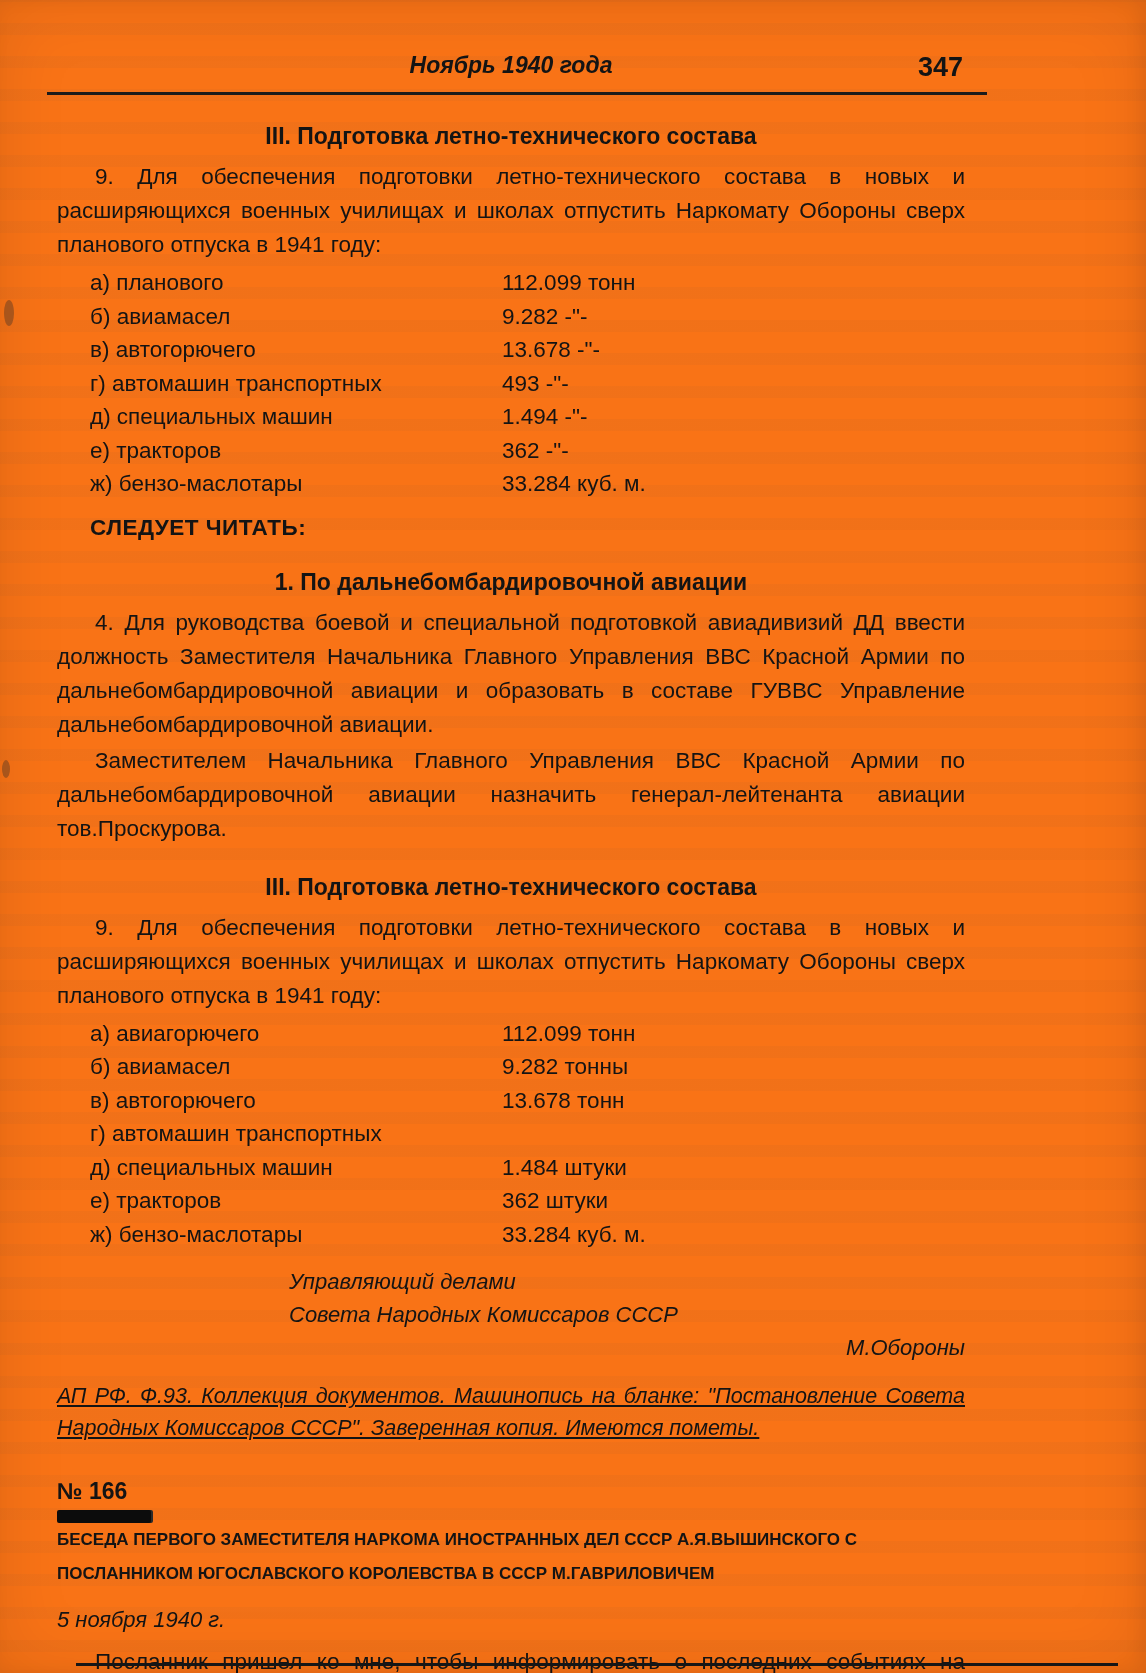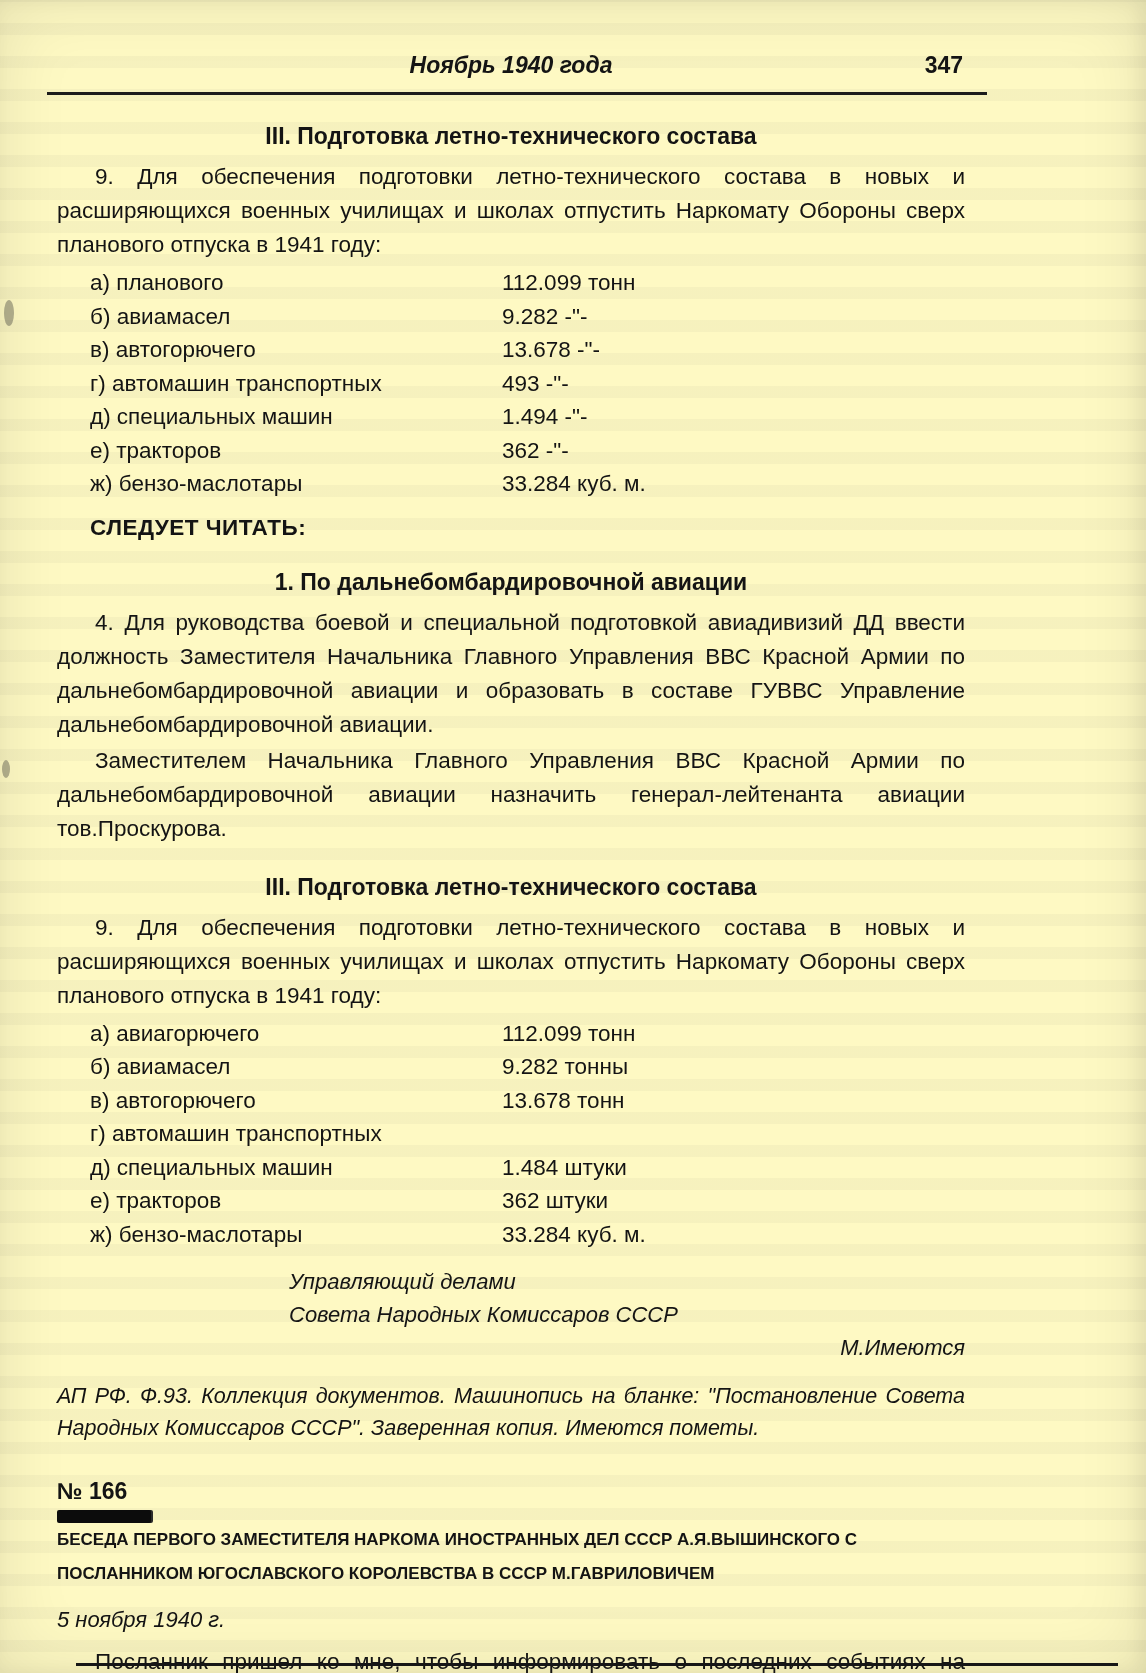--- a/index.html
+++ b/index.html
@@ -1,20 +1,20 @@
 <!DOCTYPE html>
 <html><head>
 <meta charset="utf-8">
 <style>
   html,body{margin:0;padding:0;background:#6b6b6b;}
   .page{
     position:relative;
     width:1146px;height:1673px;
     margin:0 auto;
-    background:#fef9c3;
+    background:#f97316;
     font-family:"Liberation Sans", sans-serif;
     color:#141414;
     overflow:hidden;
     box-shadow: inset 0 0 70px rgba(0,0,0,0.10), inset -6px 0 18px rgba(0,0,0,0.06);
   }
   
   .page::before{
     content:"";
     position:absolute;inset:0;
     background:
@@ -27,21 +27,21 @@
     position:absolute;
     left:57px;top:52px;width:908px;
   }
   .page-header{position:relative;height:34px;}
   .page-header .title{
     display:block;text-align:center;
     font-weight:bold;font-style:italic;font-size:23px;
   }
   .page-header .pageno{
     position:absolute;right:2px;top:0;
-    font-weight:bold;font-size:23px;margin-left:16px;
+    font-weight:bold;font-size:27px;margin-left:16px;
   }
   .header-rule{
     height:3px;background:#1b1b1b;
     margin:6px -22px 0 -10px;
   }
   .heading{
     font-weight:bold;font-size:23px;
     text-align:center;
     margin:28px 0 10px 0;
   }
@@ -56,21 +56,21 @@
   .list-value{flex:1;}
   .caps-line{
     font-size:22.5px;margin:14px 0 0 33px;letter-spacing:0.5px;font-weight:bold;
   }
   .sig{font-style:italic;font-size:22px;line-height:33px;margin-top:14px;}
   .sig-line1{margin-left:232px;}
   .sig-line2{margin-left:232px;display:flex;flex-direction:column;}
   .sig-name{margin-left:auto;}
   .source{
     font-style:italic;font-size:21.5px;line-height:32px;
-    text-align:justify;margin-top:16px;
+    text-align:justify;margin-top:16px;text-decoration:underline;
   }
   .doc-number{font-weight:bold;font-size:23px;margin-top:34px;}
   .redact-mark{
     width:94px;height:13px;background:#0c0c0c;
     border-radius:2px;margin-top:5px;
     box-shadow:2px 0 0 #2a2a2a;
   }
   .doc-title{
     font-weight:bold;font-size:17px;line-height:34px;
   }
@@ -171,21 +171,21 @@
       <div class="list-row">
         <span class="list-label">ж) бензо-маслотары</span>
         <span class="list-value">33.284 куб. м.</span>
       </div>
     </div>
 
     <div class="sig">
       <div class="sig-line1">Управляющий делами</div>
       <div class="sig-line2">
         <span>Совета Народных Комиссаров СССР</span>
-        <span class="sig-name">М.Имеются</span>
+        <span class="sig-name">М.Обороны</span>
       </div>
     </div>
 
     <p class="source">АП РФ. Ф.93. Коллекция документов. Машинопись на бланке: "Постановление Совета Народных Комиссаров СССР". Заверенная копия. Имеются пометы.</p>
 
     <div class="doc-number">№ 166</div>
     <div class="redact-mark"></div>
 
     <div class="doc-title">БЕСЕДА ПЕРВОГО ЗАМЕСТИТЕЛЯ НАРКОМА ИНОСТРАННЫХ ДЕЛ СССР А.Я.ВЫШИНСКОГО С ПОСЛАННИКОМ ЮГОСЛАВСКОГО КОРОЛЕВСТВА В СССР М.ГАВРИЛОВИЧЕМ</div>
     <div class="doc-date">5 ноября 1940 г.</div>

